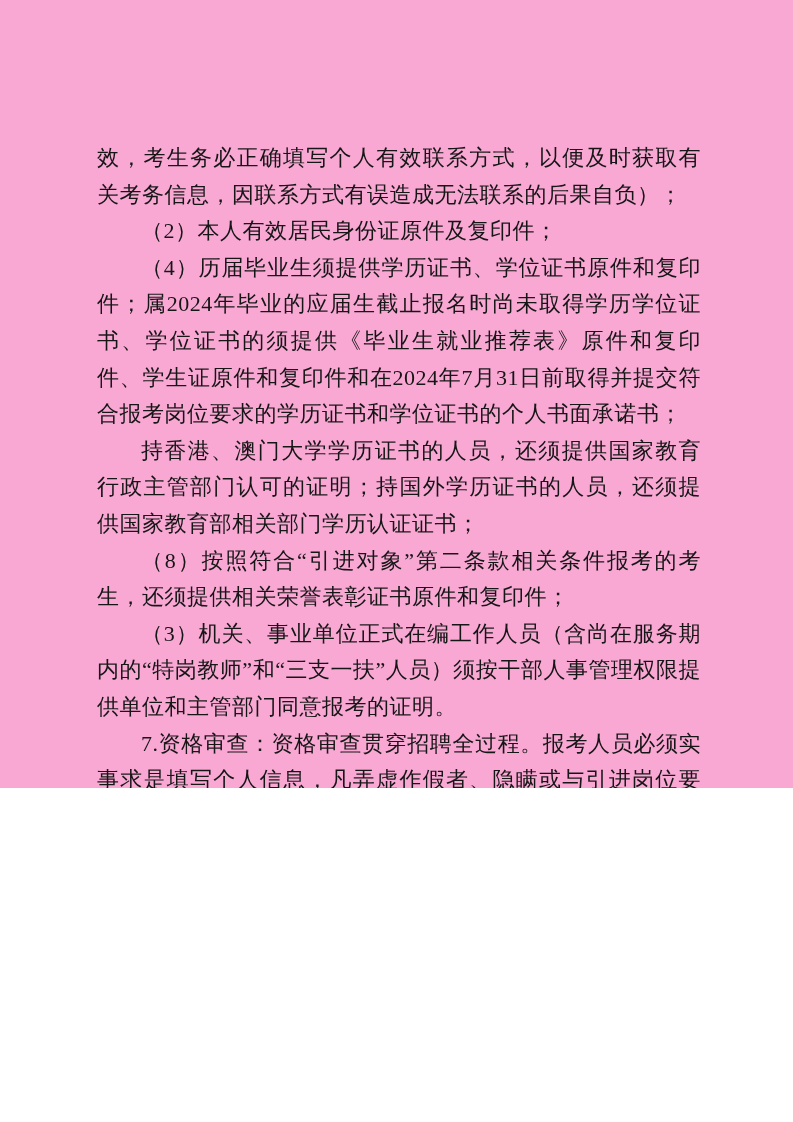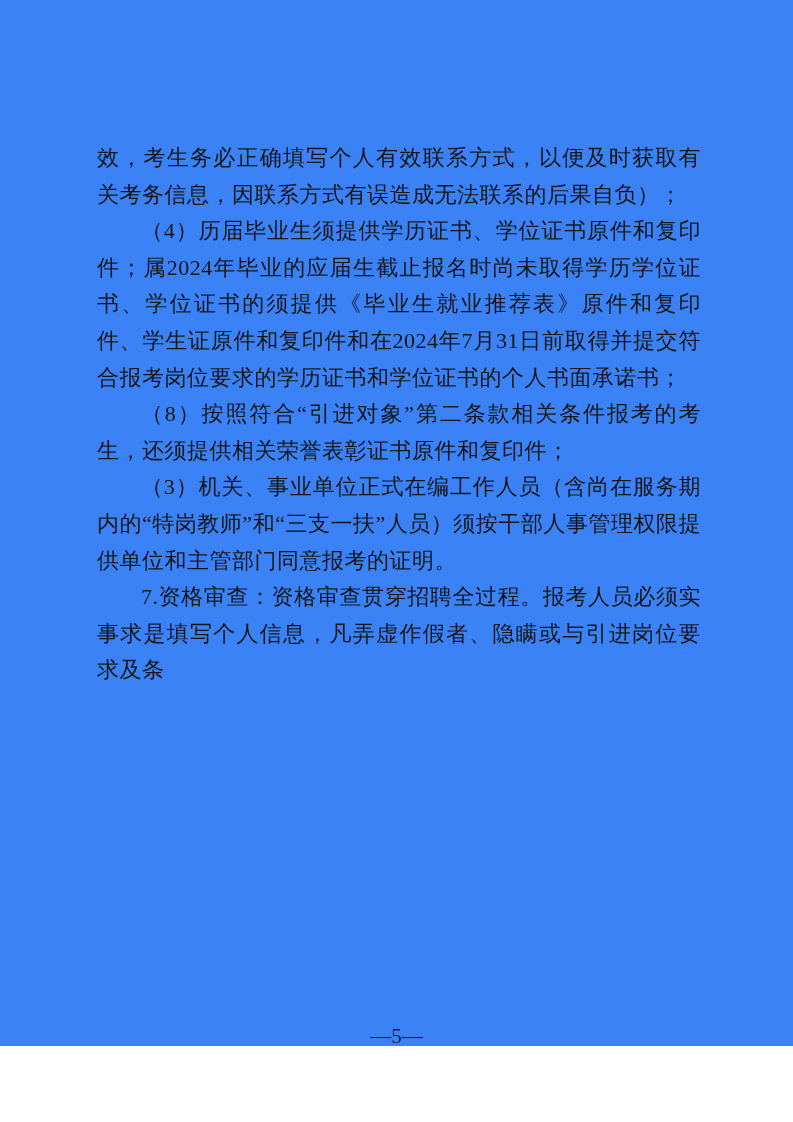--- a/index.html
+++ b/index.html
@@ -3,22 +3,22 @@
 <meta charset="utf-8">
 <style>
   html, body {
     margin: 0;
     padding: 0;
     background: #ffffff;
   }
   .page {
     position: relative;
     width: 793px;
-    height: 1046px;
-    background: #3b82f6;
+    height: 788px;
+    background: #f9a8d4;
     overflow: hidden;
     font-family: "Liberation Serif", "DejaVu Serif", serif;
     color: #161616;
   }
   .body-text {
     position: absolute;
     top: 140px;
     left: 97px;
     width: 604px;
   }
@@ -44,21 +44,23 @@
     line-height: 28px;
     color: #222222;
   }
 </style>
 </head>
 <body>
 
 <div class="page">
   <div class="body-text">
     <p class="no-indent">效，考生务必正确填写个人有效联系方式，以便及时获取有关考务信息，因联系方式有误造成无法联系的后果自负）；</p>
+    <p class="indent">（2）本人有效居民身份证原件及复印件；</p>
     <p class="indent">（4）历届毕业生须提供学历证书、学位证书原件和复印件；属2024年毕业的应届生截止报名时尚未取得学历学位证书、学位证书的须提供《毕业生就业推荐表》原件和复印件、学生证原件和复印件和在2024年7月31日前取得并提交符合报考岗位要求的学历证书和学位证书的个人书面承诺书；</p>
+    <p class="indent">持香港、澳门大学学历证书的人员，还须提供国家教育行政主管部门认可的证明；持国外学历证书的人员，还须提供国家教育部相关部门学历认证证书；</p>
     <p class="indent">（8）按照符合“引进对象”第二条款相关条件报考的考生，还须提供相关荣誉表彰证书原件和复印件；</p>
     <p class="indent">（3）机关、事业单位正式在编工作人员（含尚在服务期内的“特岗教师”和“三支一扶”人员）须按干部人事管理权限提供单位和主管部门同意报考的证明。</p>
     <p class="indent">7.资格审查：资格审查贯穿招聘全过程。报考人员必须实事求是填写个人信息，凡弄虚作假者、隐瞒或与引进岗位要求及条</p>
   </div>
   <div class="footer">
     <span>—5—</span>
   </div>
 </div>
 
 </body></html>

